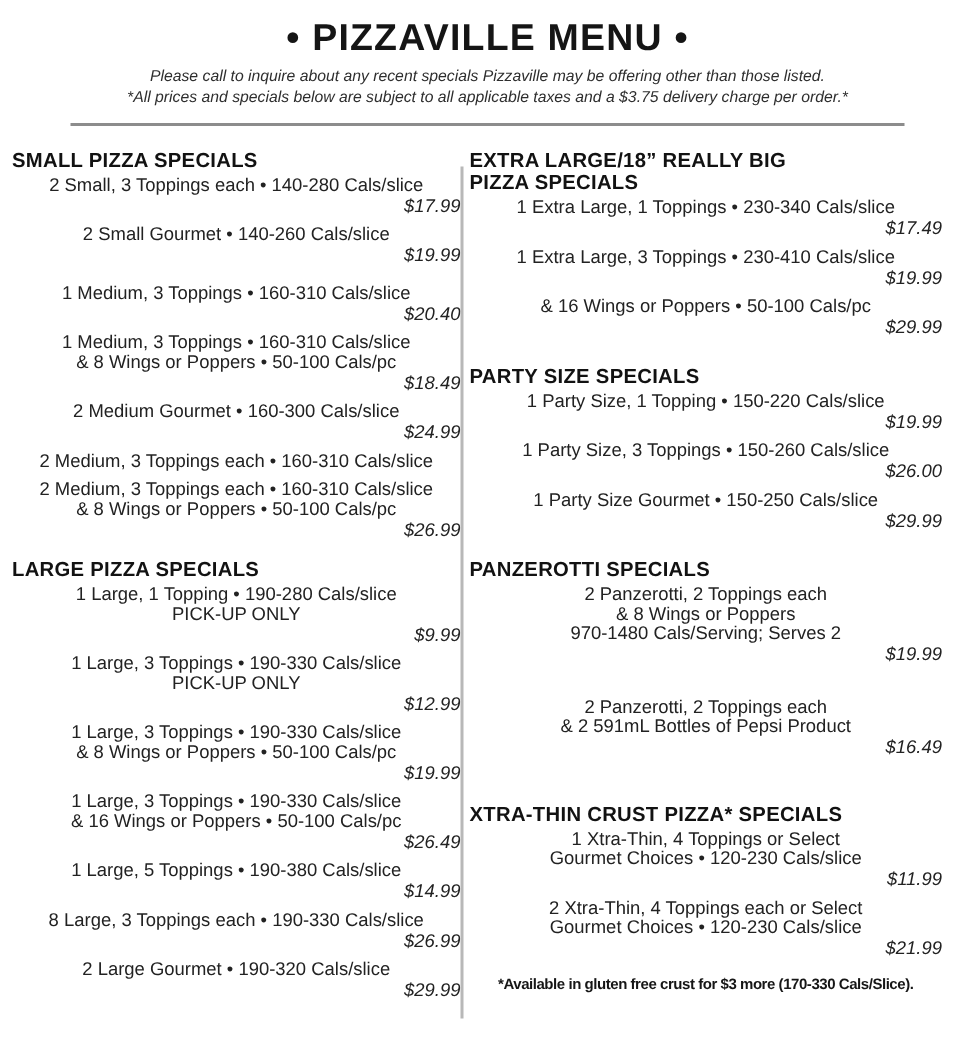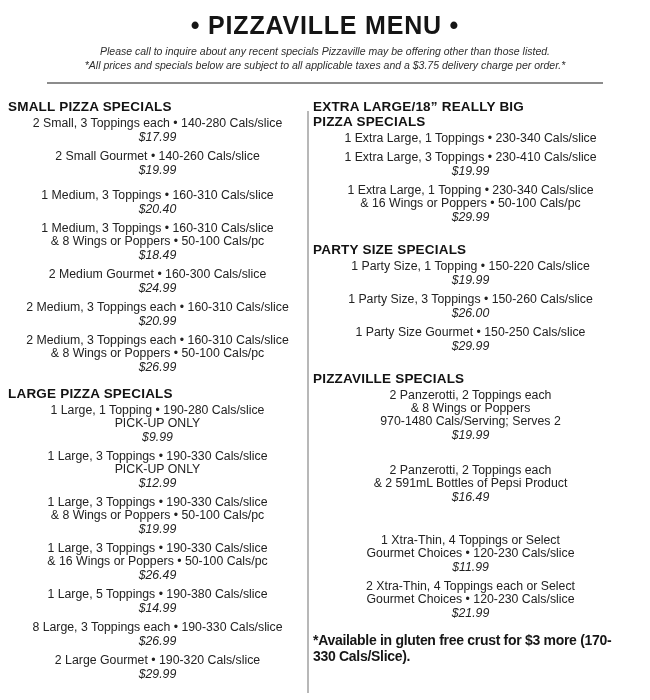--- a/index.html
+++ b/index.html
@@ -74,25 +74,27 @@
     text-align: center;
     font-size: 12.3px;
     line-height: 13px;
     margin-bottom: 6px;
     color: #222222;
   }
   .item.gap-md { margin-top: 22px; }
   .item .price {
     font-style: italic;
     margin-top: 1px;
+    text-align: right;
   }
 
   .footnote {
+    text-align: center;
     font-weight: 700;
-    font-size: 14px;
+    font-size: 10px;
     letter-spacing: -0.3px;
     margin-top: 5px;
     color: #161616;
   }
 </style>
 </head>
 <body>
 
 <div class="page">
 
@@ -127,21 +129,20 @@
             <div class="line">1 Medium, 3 Toppings • 160-310 Cals/slice</div>
             <div class="line">&amp; 8 Wings or Poppers • 50-100 Cals/pc</div>
             <div class="price">$18.49</div>
           </div>
           <div class="item">
             <div class="line">2 Medium Gourmet • 160-300 Cals/slice</div>
             <div class="price">$24.99</div>
           </div>
           <div class="item">
             <div class="line">2 Medium, 3 Toppings each • 160-310 Cals/slice</div>
-            <div class="price">$20.99</div>
           </div>
           <div class="item">
             <div class="line">2 Medium, 3 Toppings each • 160-310 Cals/slice</div>
             <div class="line">&amp; 8 Wings or Poppers • 50-100 Cals/pc</div>
             <div class="price">$26.99</div>
           </div>
         </section>
         <section class="section">
           <div class="heading">LARGE PIZZA SPECIALS</div>
           <div class="item">
@@ -179,61 +180,62 @@
         </section>
       </div>
     <div class="divider"></div>
     <div class="col right">
       <div id="col-right-sections">
           <section class="section">
             <div class="heading">EXTRA LARGE/18” REALLY BIG
 PIZZA SPECIALS</div>
             <div class="item">
               <div class="line">1 Extra Large, 1 Toppings • 230-340 Cals/slice</div>
+              <div class="price">$17.49</div>
             </div>
             <div class="item">
               <div class="line">1 Extra Large, 3 Toppings • 230-410 Cals/slice</div>
               <div class="price">$19.99</div>
             </div>
             <div class="item">
-              <div class="line">1 Extra Large, 1 Topping • 230-340 Cals/slice</div>
               <div class="line">&amp; 16 Wings or Poppers • 50-100 Cals/pc</div>
               <div class="price">$29.99</div>
             </div>
           </section>
           <section class="section gap-sm">
             <div class="heading">PARTY SIZE SPECIALS</div>
             <div class="item">
               <div class="line">1 Party Size, 1 Topping • 150-220 Cals/slice</div>
               <div class="price">$19.99</div>
             </div>
             <div class="item">
               <div class="line">1 Party Size, 3 Toppings • 150-260 Cals/slice</div>
               <div class="price">$26.00</div>
             </div>
             <div class="item">
               <div class="line">1 Party Size Gourmet • 150-250 Cals/slice</div>
               <div class="price">$29.99</div>
             </div>
           </section>
           <section class="section gap-sm">
-            <div class="heading">PIZZAVILLE SPECIALS</div>
+            <div class="heading">PANZEROTTI SPECIALS</div>
             <div class="item">
               <div class="line">2 Panzerotti, 2 Toppings each</div>
               <div class="line">&amp; 8 Wings or Poppers</div>
               <div class="line">970-1480 Cals/Serving; Serves 2</div>
               <div class="price">$19.99</div>
             </div>
             <div class="item gap-md">
               <div class="line">2 Panzerotti, 2 Toppings each</div>
               <div class="line">&amp; 2 591mL Bottles of Pepsi Product</div>
               <div class="price">$16.49</div>
             </div>
           </section>
           <section class="section gap-md">
+            <div class="heading">XTRA-THIN CRUST PIZZA* SPECIALS</div>
             <div class="item">
               <div class="line">1 Xtra-Thin, 4 Toppings or Select</div>
               <div class="line">Gourmet Choices • 120-230 Cals/slice</div>
               <div class="price">$11.99</div>
             </div>
             <div class="item">
               <div class="line">2 Xtra-Thin, 4 Toppings each or Select</div>
               <div class="line">Gourmet Choices • 120-230 Cals/slice</div>
               <div class="price">$21.99</div>
             </div>

